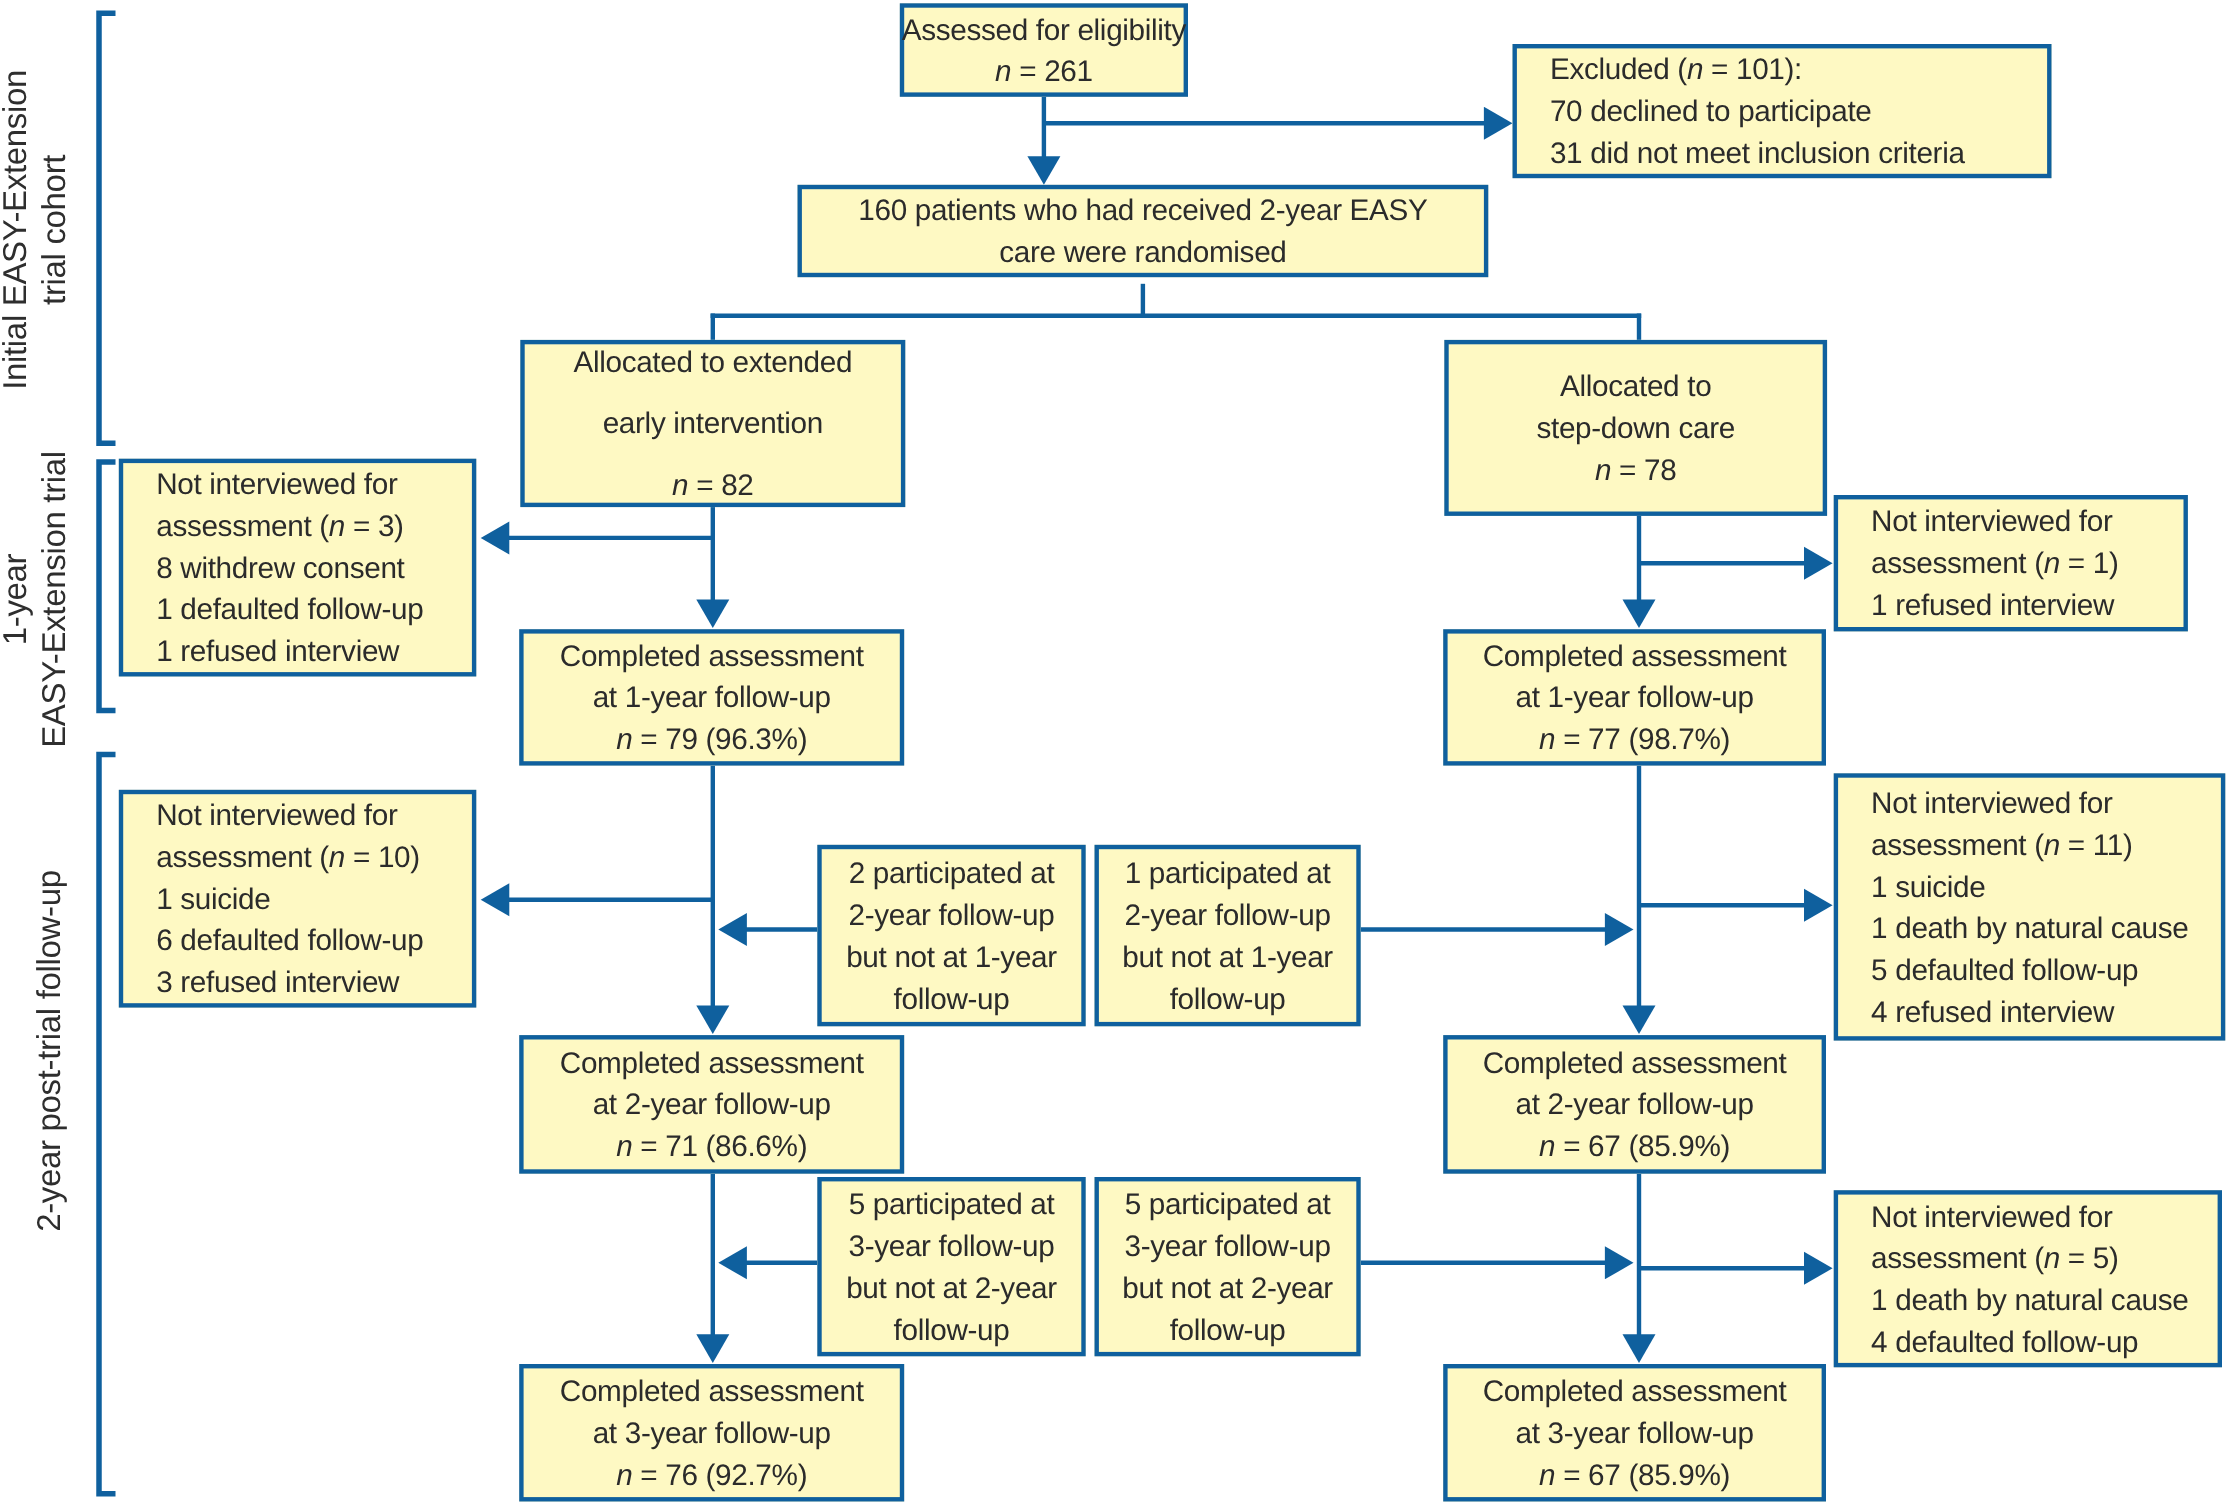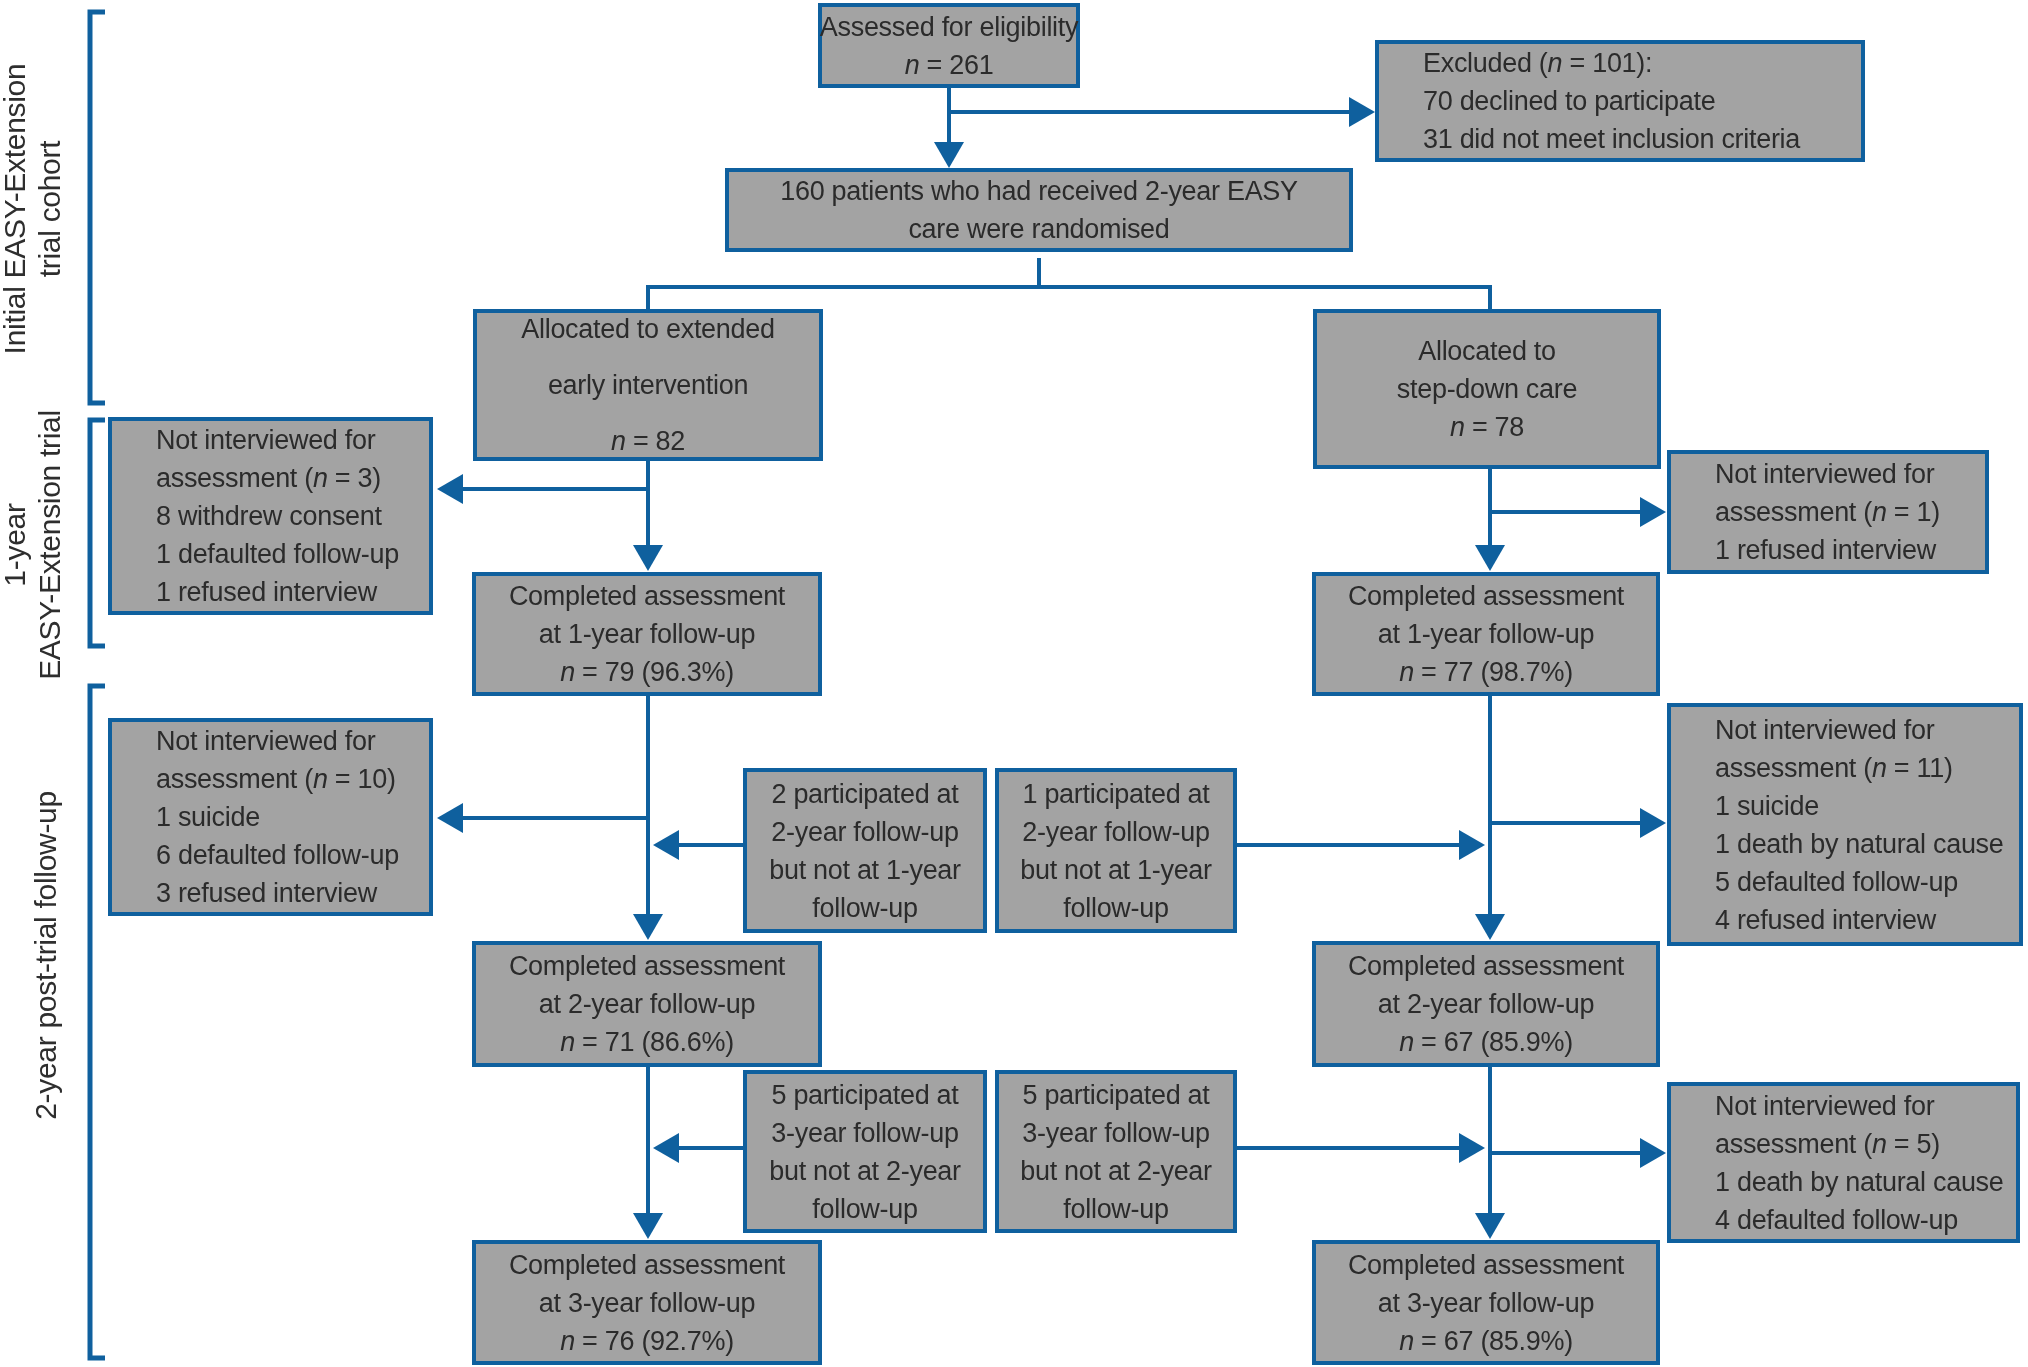--- a/index.html
+++ b/index.html
@@ -11,37 +11,37 @@
     font-family:"Liberation Sans", sans-serif;
     overflow:hidden;
   }
   #wires { position:absolute; left:0; top:0; width:2028px; height:1367px; }
   .cl { stroke:#0f609e; stroke-width:4; fill:none; }
   .ar { fill:#0f609e; stroke:none; }
   .br { stroke:#0f609e; stroke-width:5; fill:none; }
   .box {
     position:absolute;
     box-sizing:border-box;
-    background:#a3a3a3;
+    background:#fef9c3;
     border:4px solid #0f609e;
     display:flex;
     flex-direction:column;
     justify-content:center;
     align-items:center;
     text-align:center;
     font-size:27px;
     line-height:38px;
     color:#2b2b2b;
     letter-spacing:-0.3px;
     white-space:nowrap;
   }
   .box.align-left {
     align-items:flex-start;
     text-align:left;
-    padding-left:44px;
+    padding-left:30px;
   }
   .box i { font-style:italic; }
   .side-label {
     position:absolute;
     width:600px;
     transform:rotate(-90deg);
     transform-origin:center;
     text-align:center;
     font-size:30px;
     line-height:35px;

